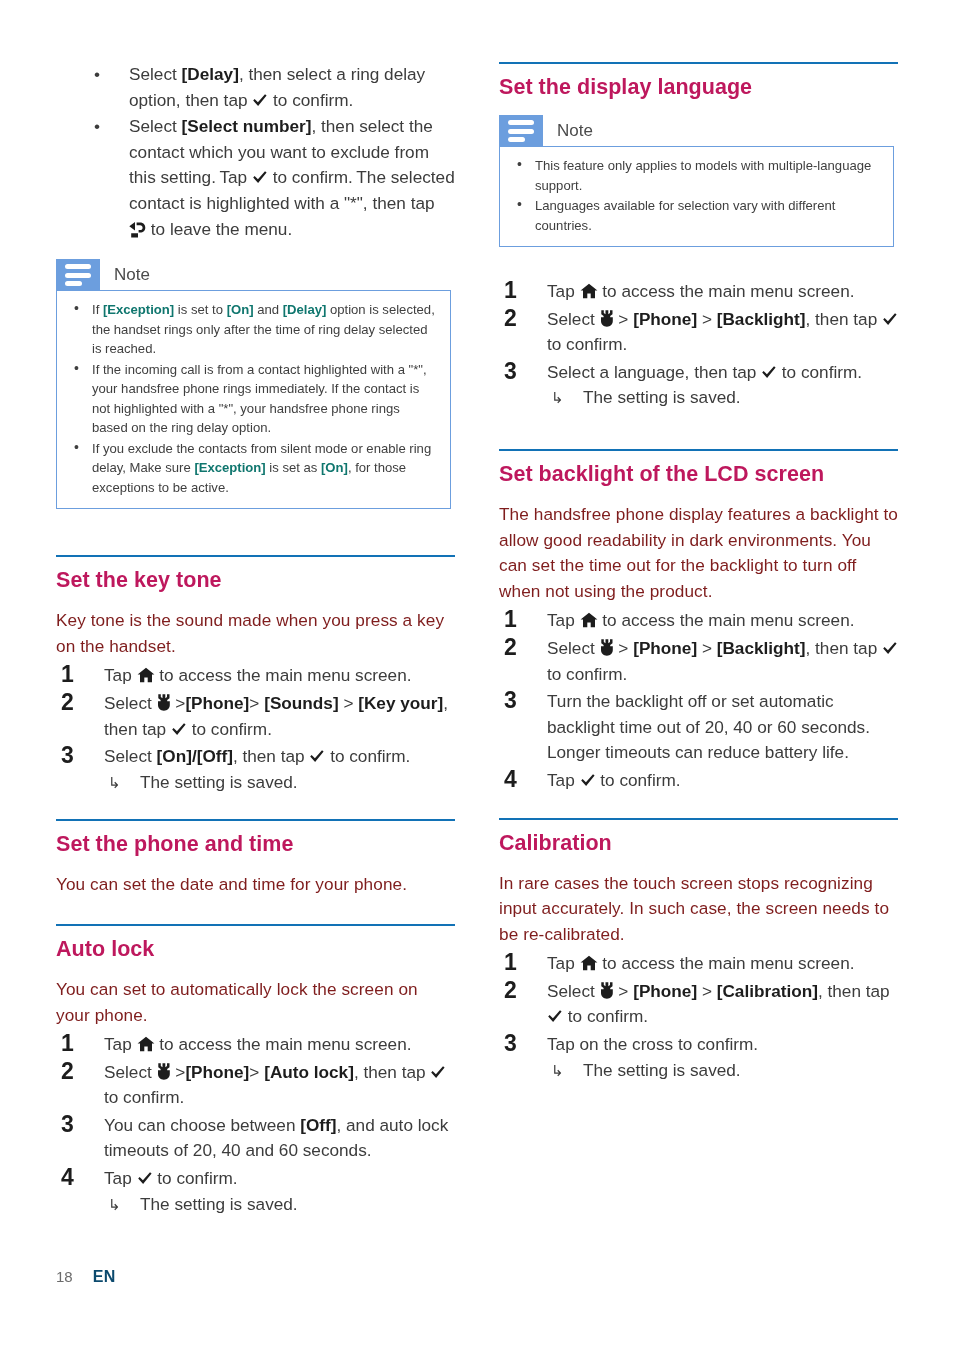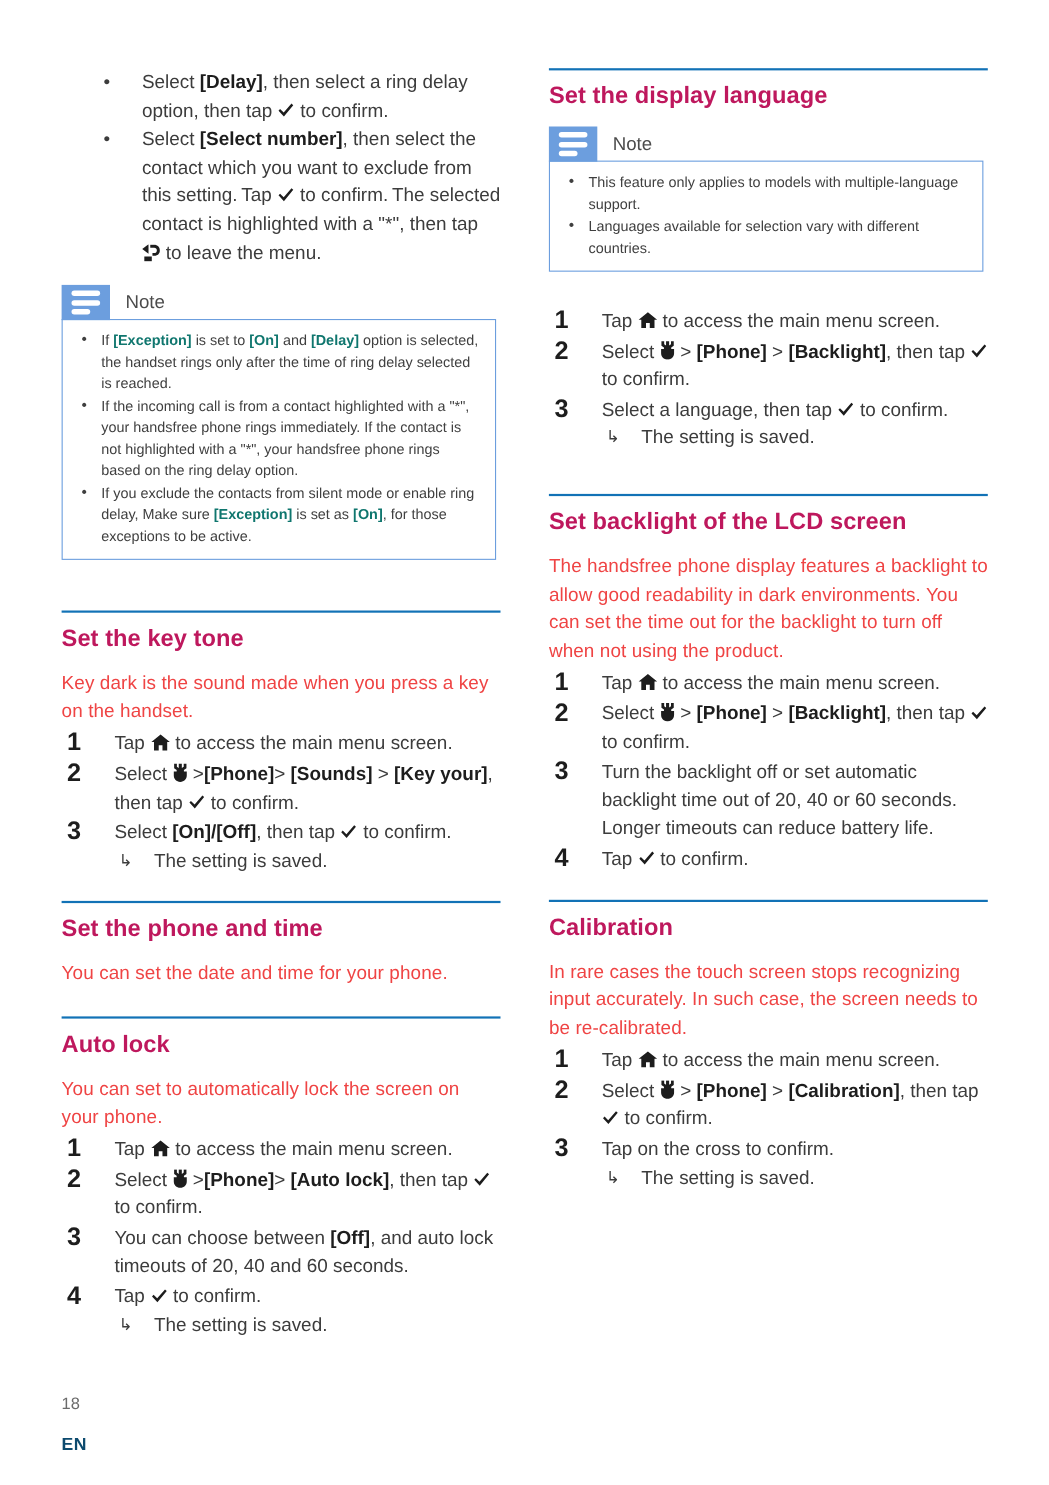--- a/index.html
+++ b/index.html
@@ -30,21 +30,21 @@
     gap: 44px;
   }
   .col {
     width: 399px;
   }
 
   
   .body-text {
     font-size: 17.2px;
     line-height: 25.6px;
-    color: #ef4444;
+    color: #7f1d1d;
     font-weight: 400;
     margin: 0 0 4px 0;
     letter-spacing: .005em;
   }
   b, .b { font-weight: 700; color: #1d1d1d; }
 
   h2.section-title {
     font-size: 21.5px;
     line-height: 28px;
     font-weight: 700;
@@ -196,21 +196,20 @@
   .icn svg { display: block; }
 
   
   .footer {
     position: absolute;
     left: 56px;
     top: 1268px;
     display: flex;
     align-items: baseline;
     gap: 20px;
-    flex-direction: column;
   }
   .footer .pg {
     font-size: 15px;
     color: #6b6b6b;
     font-weight: 400;
   }
   .footer .lang {
     font-size: 16px;
     color: #0c4a6e;
     font-weight: 700;
@@ -272,21 +271,21 @@
             </li>
           </ul>
         </div>
       </div>
 
       <div class="gap-lg"></div>
 
       <div class="section">
         <hr class="rule">
         <h2 class="section-title">Set the key tone</h2>
-        <p class="body-text">Key dark is the sound made when you press a key on the handset.</p>
+        <p class="body-text">Key tone is the sound made when you press a key on the handset.</p>
         <ol class="steps">
           <li>
             <span class="num">1</span>
             <span><span>Tap</span> <span class="icn"><svg width="18" height="16" viewBox="0 0 18 16">
                     <path d="M9 0.8 L0.6 7.6 L3.0 7.6 L3.0 15.2 L7.3 15.2 L7.3 10.6 L10.7 10.6 L10.7 15.2 L15.0 15.2 L15.0 7.6 L17.4 7.6 Z" fill="#1d1d1d"></path>
                   </svg></span> to access the main menu screen.</span>
           </li>
           <li>
             <span class="num">2</span>
             <span><span>Select</span> <span class="icn"><svg width="14" height="17" viewBox="0 0 14 17">

